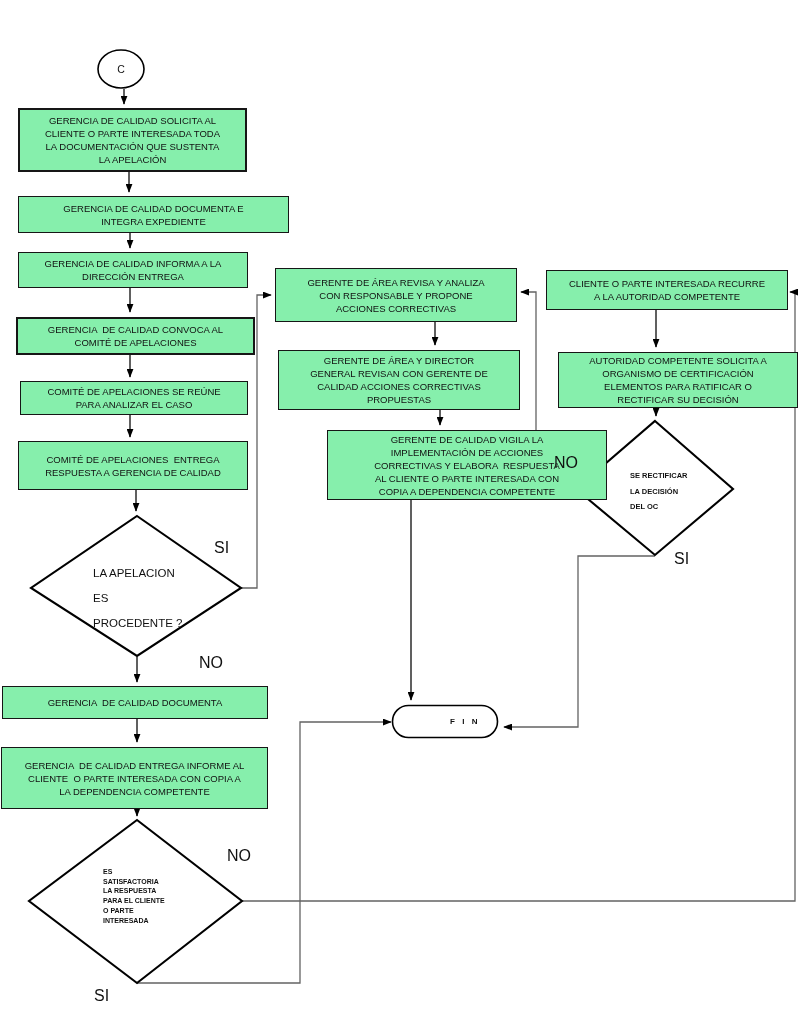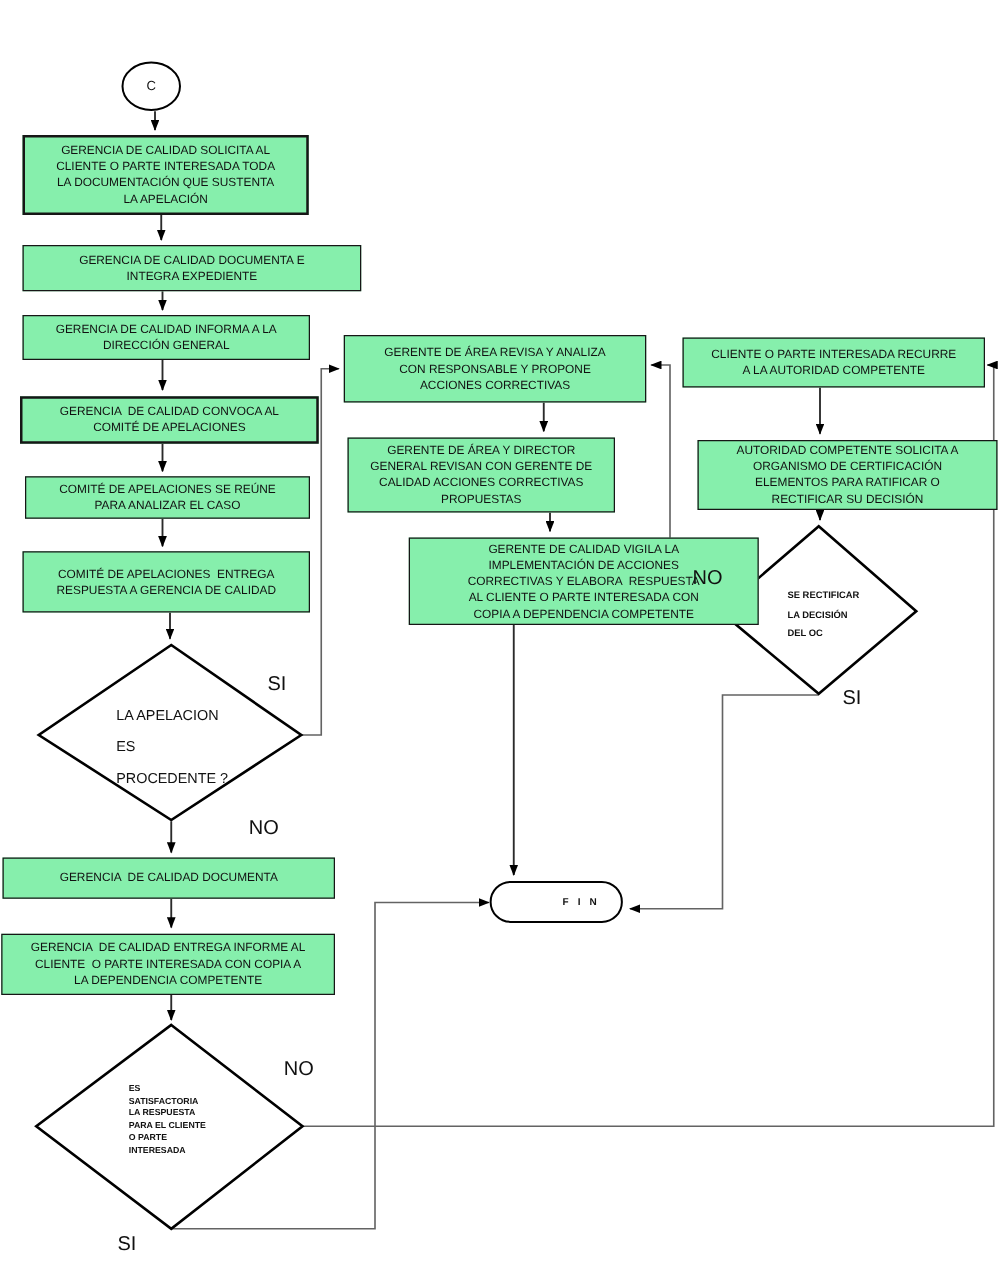--- a/index.html
+++ b/index.html
@@ -73,42 +73,42 @@
   <div class="pbox" style="left:18px;top:108px;width:229px;height:64px;border-width:2px;">
     <span>GERENCIA DE CALIDAD SOLICITA AL
 CLIENTE O PARTE INTERESADA TODA
 LA DOCUMENTACIÓN QUE SUSTENTA
 LA APELACIÓN</span></div>
   <div class="pbox" style="left:18px;top:196px;width:271px;height:37px;">
     <span>GERENCIA DE CALIDAD DOCUMENTA E
 INTEGRA EXPEDIENTE</span></div>
   <div class="pbox" style="left:18px;top:252px;width:230px;height:36px;">
     <span>GERENCIA DE CALIDAD INFORMA A LA
-DIRECCIÓN GENERAL</span></div>
+DIRECCIÓN ENTREGA</span></div>
   <div class="pbox" style="left:16px;top:317px;width:239px;height:38px;border-width:2px;">
     <span>GERENCIA  DE CALIDAD CONVOCA AL
 COMITÉ DE APELACIONES</span></div>
   <div class="pbox" style="left:20px;top:381px;width:228px;height:34px;">
     <span>COMITÉ DE APELACIONES SE REÚNE
 PARA ANALIZAR EL CASO</span></div>
   <div class="pbox" style="left:18px;top:441px;width:230px;height:49px;">
     <span>COMITÉ DE APELACIONES  ENTREGA
 RESPUESTA A GERENCIA DE CALIDAD</span></div>
   <div class="pbox" style="left:2px;top:686px;width:266px;height:33px;">
     <span>GERENCIA  DE CALIDAD DOCUMENTA</span></div>
-  <div class="pbox" style="left:1px;top:747px;width:267px;height:49px;">
+  <div class="pbox" style="left:1px;top:747px;width:267px;height:62px;">
     <span>GERENCIA  DE CALIDAD ENTREGA INFORME AL
 CLIENTE  O PARTE INTERESADA CON COPIA A
 LA DEPENDENCIA COMPETENTE</span></div>
 
   <div class="pbox" style="left:275px;top:268px;width:242px;height:54px;">
     <span>GERENTE DE ÁREA REVISA Y ANALIZA
 CON RESPONSABLE Y PROPONE
 ACCIONES CORRECTIVAS</span></div>
-  <div class="pbox" style="left:278px;top:350px;width:214px;height:60px;">
+  <div class="pbox" style="left:278px;top:350px;width:242px;height:60px;">
     <span>GERENTE DE ÁREA Y DIRECTOR
 GENERAL REVISAN CON GERENTE DE
 CALIDAD ACCIONES CORRECTIVAS
 PROPUESTAS</span></div>
   <div class="pbox" style="left:283px;top:430px;width:280px;height:70px;margin-left:44px;">
     <span>GERENTE DE CALIDAD VIGILA LA
 IMPLEMENTACIÓN DE ACCIONES
 CORRECTIVAS Y ELABORA  RESPUESTA
 AL CLIENTE O PARTE INTERESADA CON
 COPIA A DEPENDENCIA COMPETENTE</span></div>

